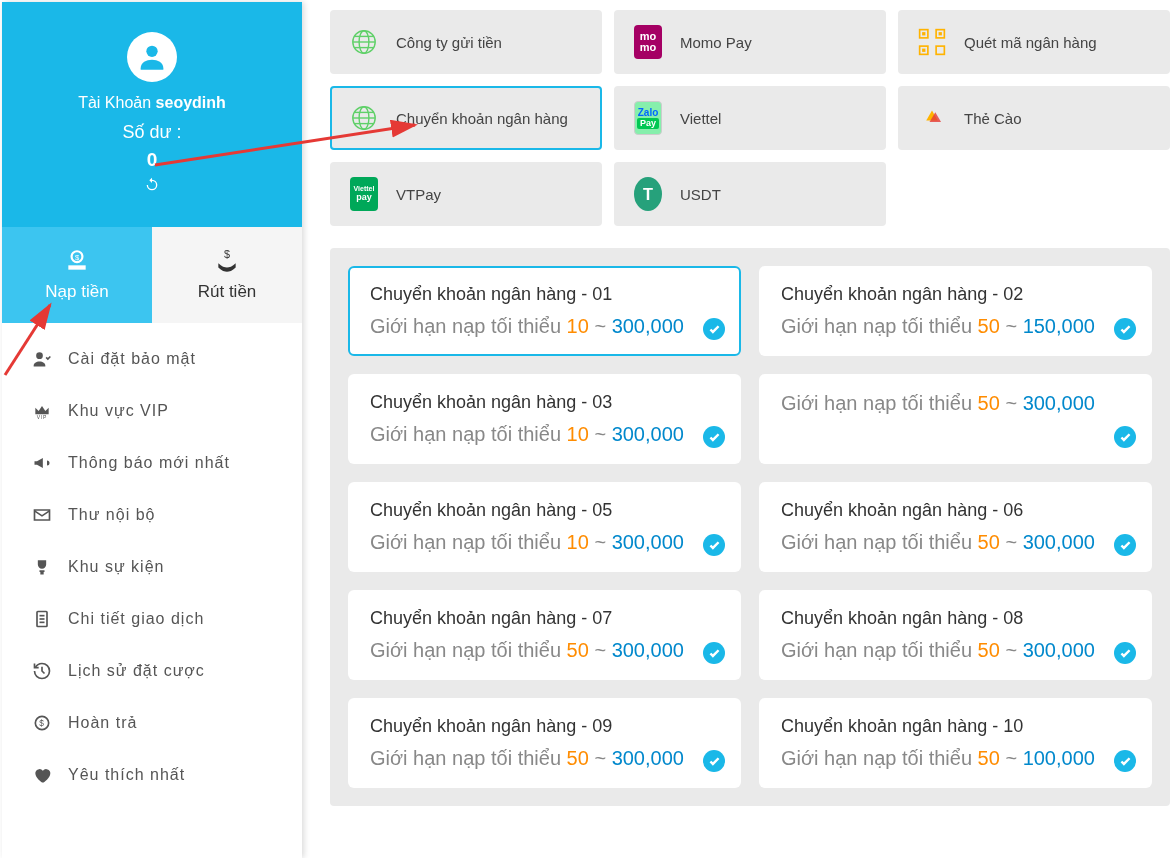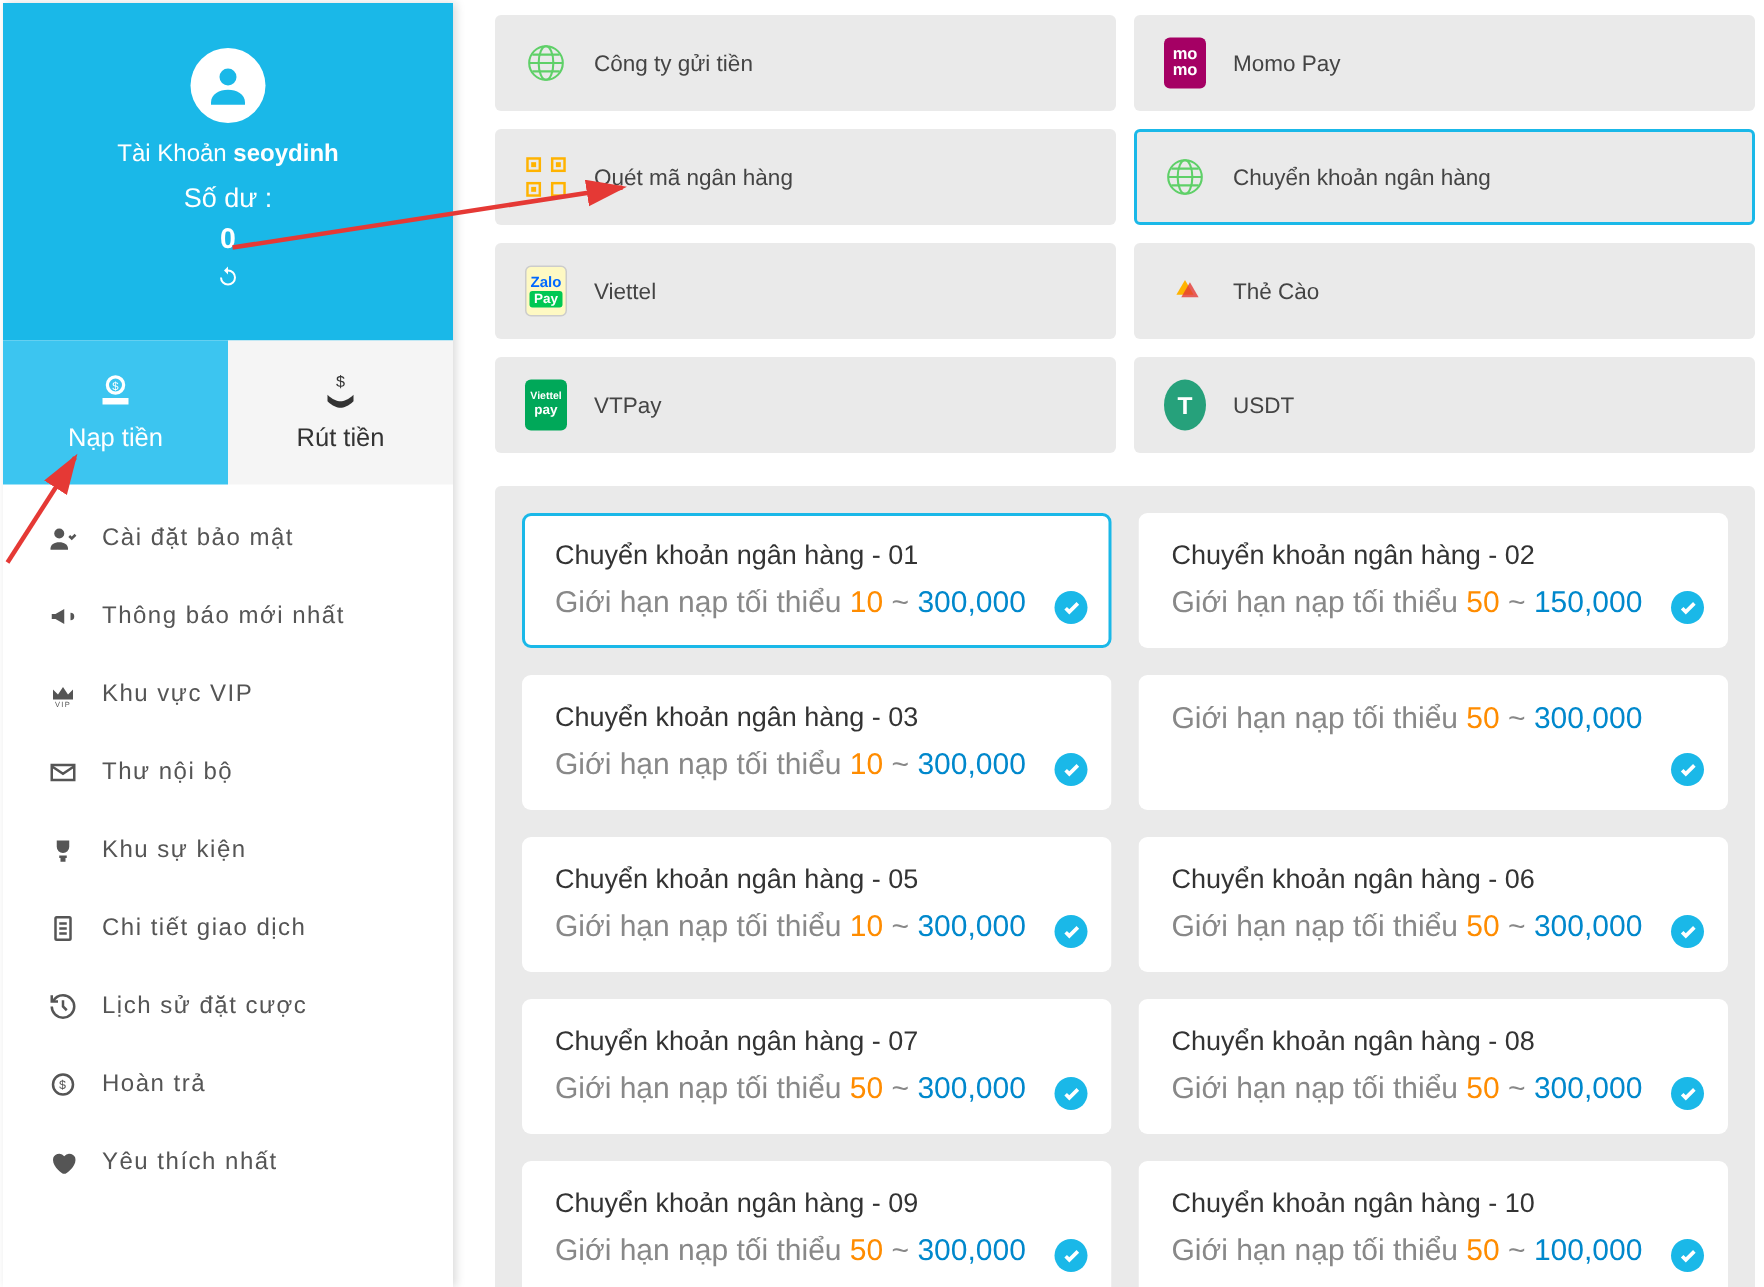--- a/index.html
+++ b/index.html
@@ -21,28 +21,28 @@
 .tab:not(.active) { background: #f5f5f5; color: #333; }
 .tab-icon { width: 26px; height: 26px; }
 
 .menu { padding: 10px 0; }
 .menu-item { display: flex; align-items: center; gap: 16px; padding: 16px 30px; color: #555; cursor: pointer; font-size: 16px; letter-spacing: 1px; }
 .menu-item-icon { width: 20px; height: 20px; display: inline-flex; align-items: center; justify-content: center; }
 
 
 .main { position: absolute; left: 330px; top: 10px; width: 840px; }
 
-.pay-methods { display: grid; grid-template-columns: repeat(2, 1fr); gap: 12px; }
+.pay-methods { display: grid; grid-template-columns: repeat(3, 1fr); gap: 12px; }
 .pay-method { background: #eaeaea; border: 2px solid transparent; border-radius: 4px; height: 64px; display: flex; align-items: center; gap: 18px; padding: 0 18px; cursor: pointer; font-size: 15px; color: #444; }
 .pay-method.active { border-color: #1ab8e8; }
 .pm-icon { width: 28px; height: 34px; display: inline-flex; align-items: center; justify-content: center; border-radius: 4px; font-size: 11px; font-weight: bold; color: #fff; }
 .pm-icon.globe { background: none; }
 .pm-icon.globe svg { width: 34px; height: 34px; }
 .pm-icon.momo { background: #a50064; flex-direction: column; line-height: 1; }
-.pm-icon.zalo { background: #fef9c3; border: 1px solid #ccc; color: #0068ff; flex-direction: column; font-size: 10px; line-height: 1.1; }
+.pm-icon.zalo { background: #86efac; border: 1px solid #ccc; color: #0068ff; flex-direction: column; font-size: 10px; line-height: 1.1; }
 .pm-icon.zalo .p { background: #00c853; color: #fff; padding: 1px 3px; border-radius: 2px; font-size: 9px; }
 .pm-icon.vtpay { background: #00a859; font-size: 9px; flex-direction: column; line-height: 1.1; }
 .pm-icon.usdt { background: #26a17b; border-radius: 50%; }
 .pm-icon.qr { background: none; }
 .pm-icon.card { background: none; }
 
 .banks { background: #eaeaea; border-radius: 4px; margin-top: 22px; padding: 18px; display: grid; grid-template-columns: 1fr 1fr; gap: 18px; }
 .bank-card { background: #fff; border: 2px solid transparent; border-radius: 6px; padding: 16px 20px; position: relative; cursor: pointer; }
 .bank-card.selected { border-color: #1ab8e8; }
 .bank-title { font-size: 18px; color: #333; margin-bottom: 10px; }
@@ -101,33 +101,33 @@
             <circle cx="9" cy="8" r="4"></circle>
             <path d="M2 20c0-3 3-5 7-5s7 2 7 5v1H2z"></path>
             <path d="M17 10l2 2 3-3" stroke="#555" stroke-width="2" fill="none"></path>
           </svg>
         </span>
         <span>Cài đặt bảo mật</span>
       </div>
       <div class="menu-item">
         <span class="menu-item-icon">
           <svg viewBox="0 0 24 24" fill="#555">
-            <path d="M3 10v4h3l7 4V6L6 10zM18 9v6a3 3 0 000-6z"></path>
-          </svg>
-        </span>
-        <span>Thông báo mới nhất</span>
-      </div>
-      <div class="menu-item">
-        <span class="menu-item-icon">
-          <svg viewBox="0 0 24 24" fill="#555">
             <path d="M4 8l4 4 4-6 4 6 4-4v8H4z"></path>
             <text x="12" y="22" text-anchor="middle" font-size="6">VIP</text>
           </svg>
         </span>
         <span>Khu vực VIP</span>
+      </div>
+      <div class="menu-item">
+        <span class="menu-item-icon">
+          <svg viewBox="0 0 24 24" fill="#555">
+            <path d="M3 10v4h3l7 4V6L6 10zM18 9v6a3 3 0 000-6z"></path>
+          </svg>
+        </span>
+        <span>Thông báo mới nhất</span>
       </div>
       <div class="menu-item">
         <span class="menu-item-icon">
           <svg viewBox="0 0 24 24" fill="#555">
             <path d="M3 6h18v12H3z" fill="none" stroke="#555" stroke-width="2"></path>
             <path d="M3 7l9 6 9-6" fill="none" stroke="#555" stroke-width="2"></path>
           </svg>
         </span>
         <span>Thư nội bộ</span>
       </div>

